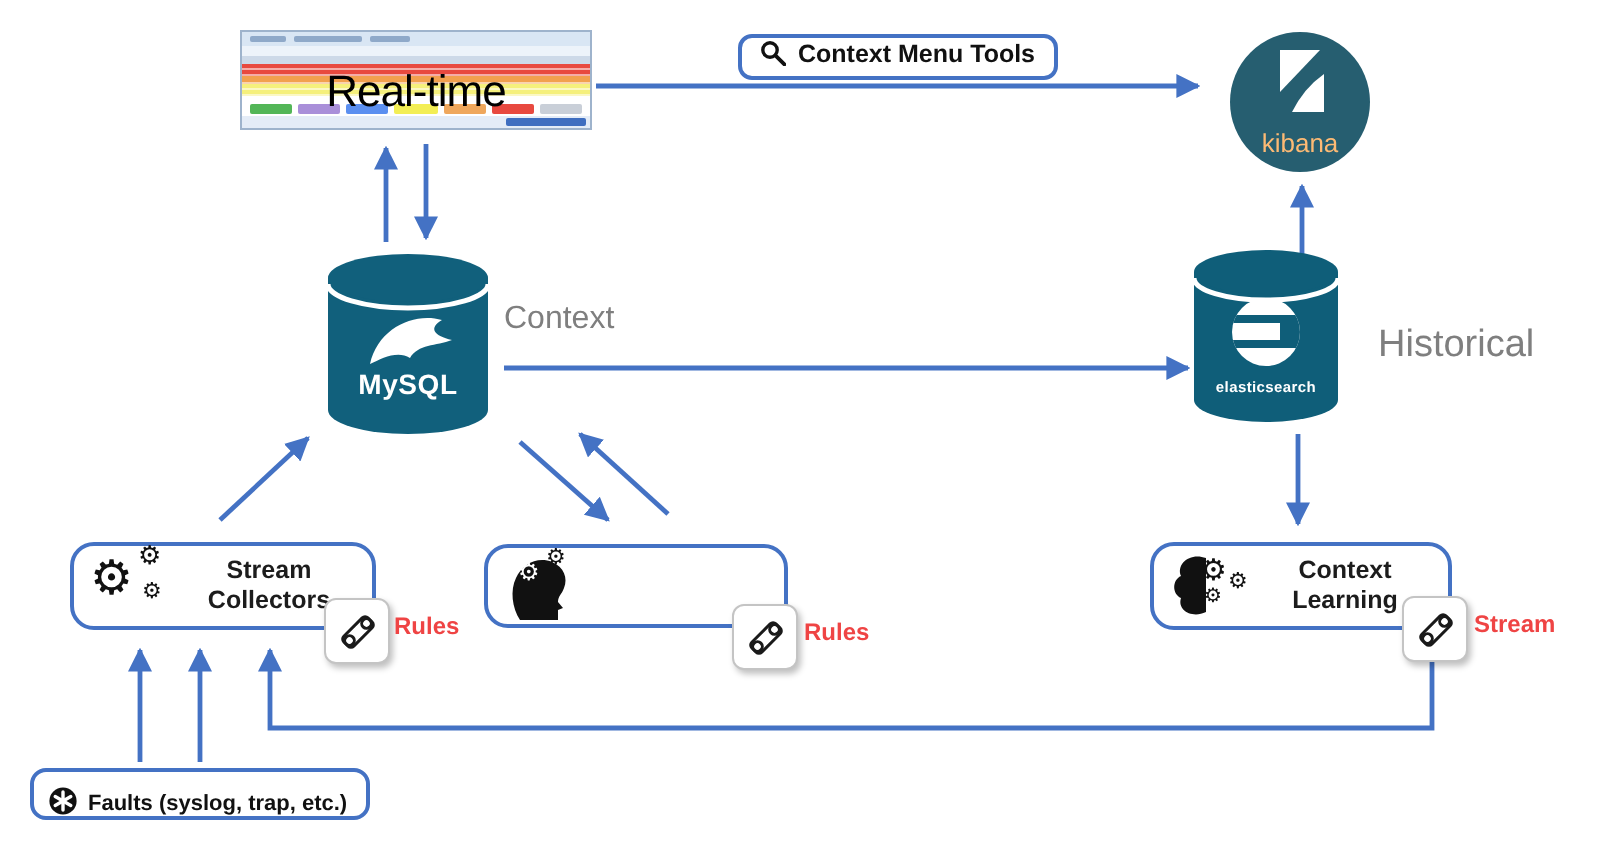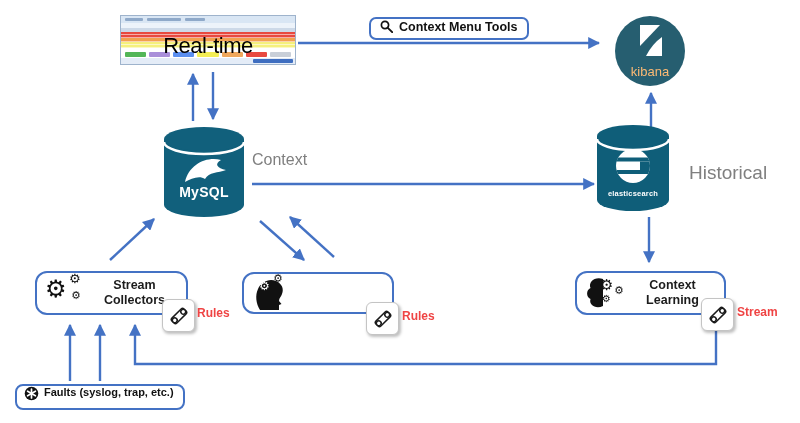--- a/index.html
+++ b/index.html
@@ -51,21 +51,21 @@
   .icon-wrap{position:relative;flex:0 0 auto;}
   .gear{position:absolute;color:#111;line-height:1;font-family:"DejaVu Sans",sans-serif;}
 
   
   .chip{position:absolute;width:31px;height:31px;background:#fff;border:1px solid #c4c4c4;border-radius:6px;
         box-shadow:1.5px 2px 3px rgba(0,0,0,.25);display:flex;align-items:center;justify-content:center;}
   .chip-label{position:absolute;font-weight:bold;font-size:12px;color:#ef4444;}
 
   
   .faults-pill{position:absolute;left:15px;top:384px;width:170px;height:26px;background:#fff;
-               border:2px solid #4472C4;border-radius:8px;display:flex;align-items:flex-start;gap:5px;
+               border:2px solid #4472C4;border-radius:8px;display:flex;align-items:flex-end;gap:5px;
                padding:0 7px;box-sizing:border-box;font-size:11px;font-weight:bold;color:#111;}
 </style>
 </head>
 <body>
 
 <div class="canvas">
 
   <svg class="overlay" width="800" height="423" viewBox="0 0 800 423">
     <defs>
       <marker id="arr" viewBox="0 0 10 10" refX="9" refY="5" markerWidth="5" markerHeight="5" orient="auto-start-reverse">

